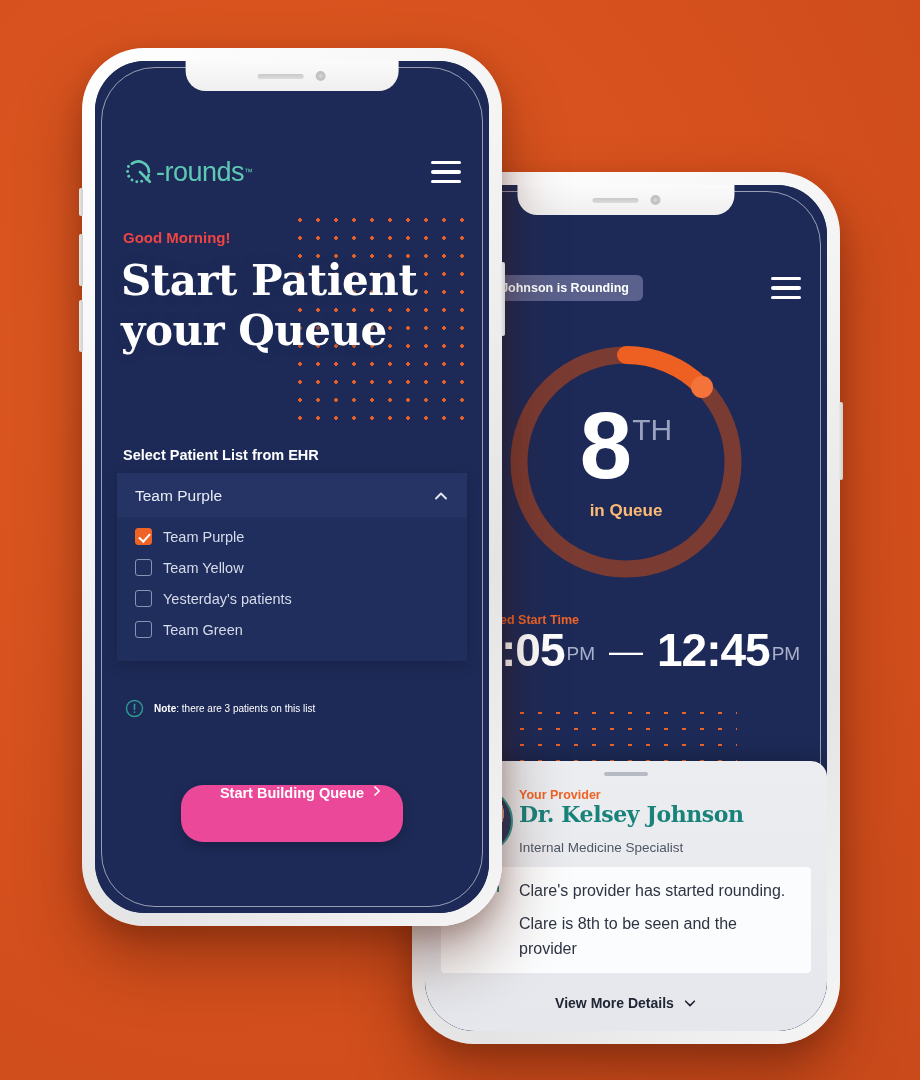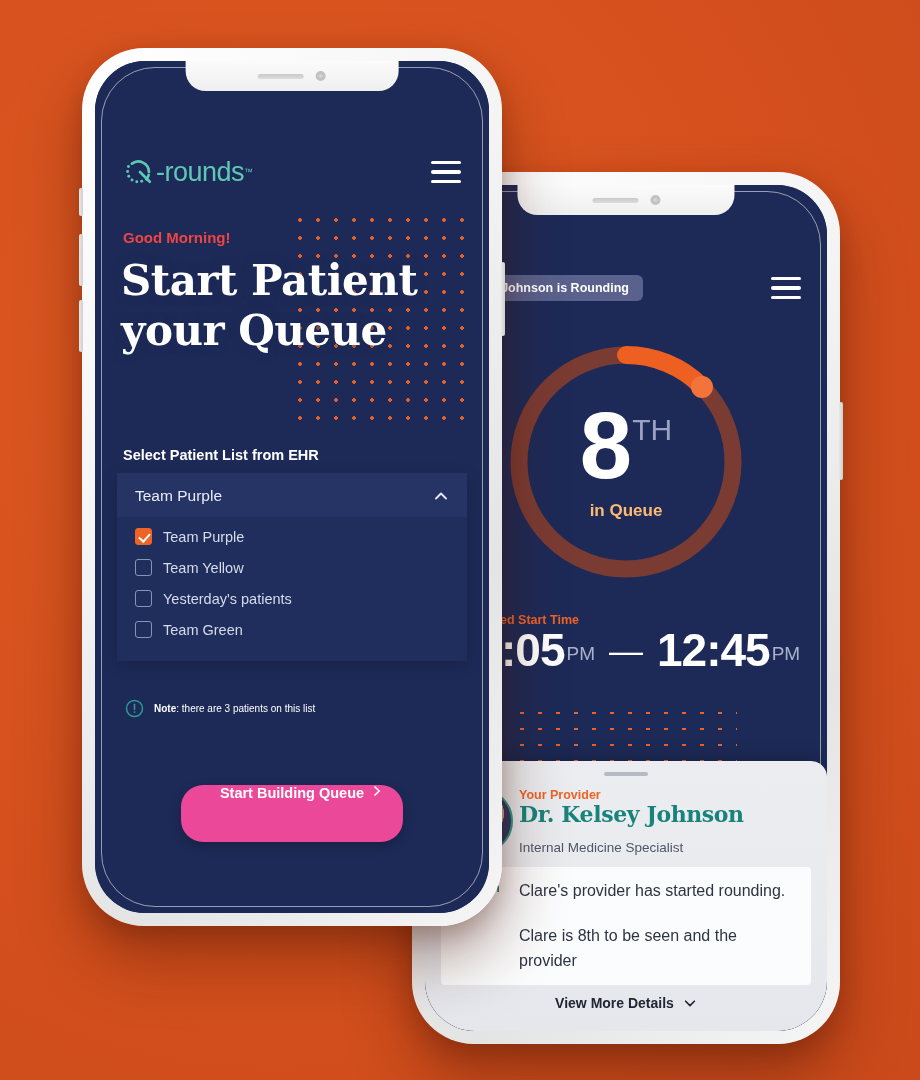--- a/index.html
+++ b/index.html
@@ -390,21 +390,21 @@
     gap: 12px;
   }
   .log-time {
     font-size: 13px;
     font-weight: 700;
     color: #19837b;
     flex: 0 0 52px;
     padding-top: 1px;
   }
   .log-lines { font-size: 16px; color: #2e3443; line-height: 1.55; }
-  .log-lines p + p { margin-top: 20px; }
+  .log-lines p + p { margin-top: 8px; }
 
   .sheet-footer {
     position: absolute;
     bottom: 0; left: 0; right: 0;
     height: 56px;
     display: flex; align-items: center; justify-content: center;
     gap: 9px;
     cursor: pointer;
   }
   .sheet-footer span {

